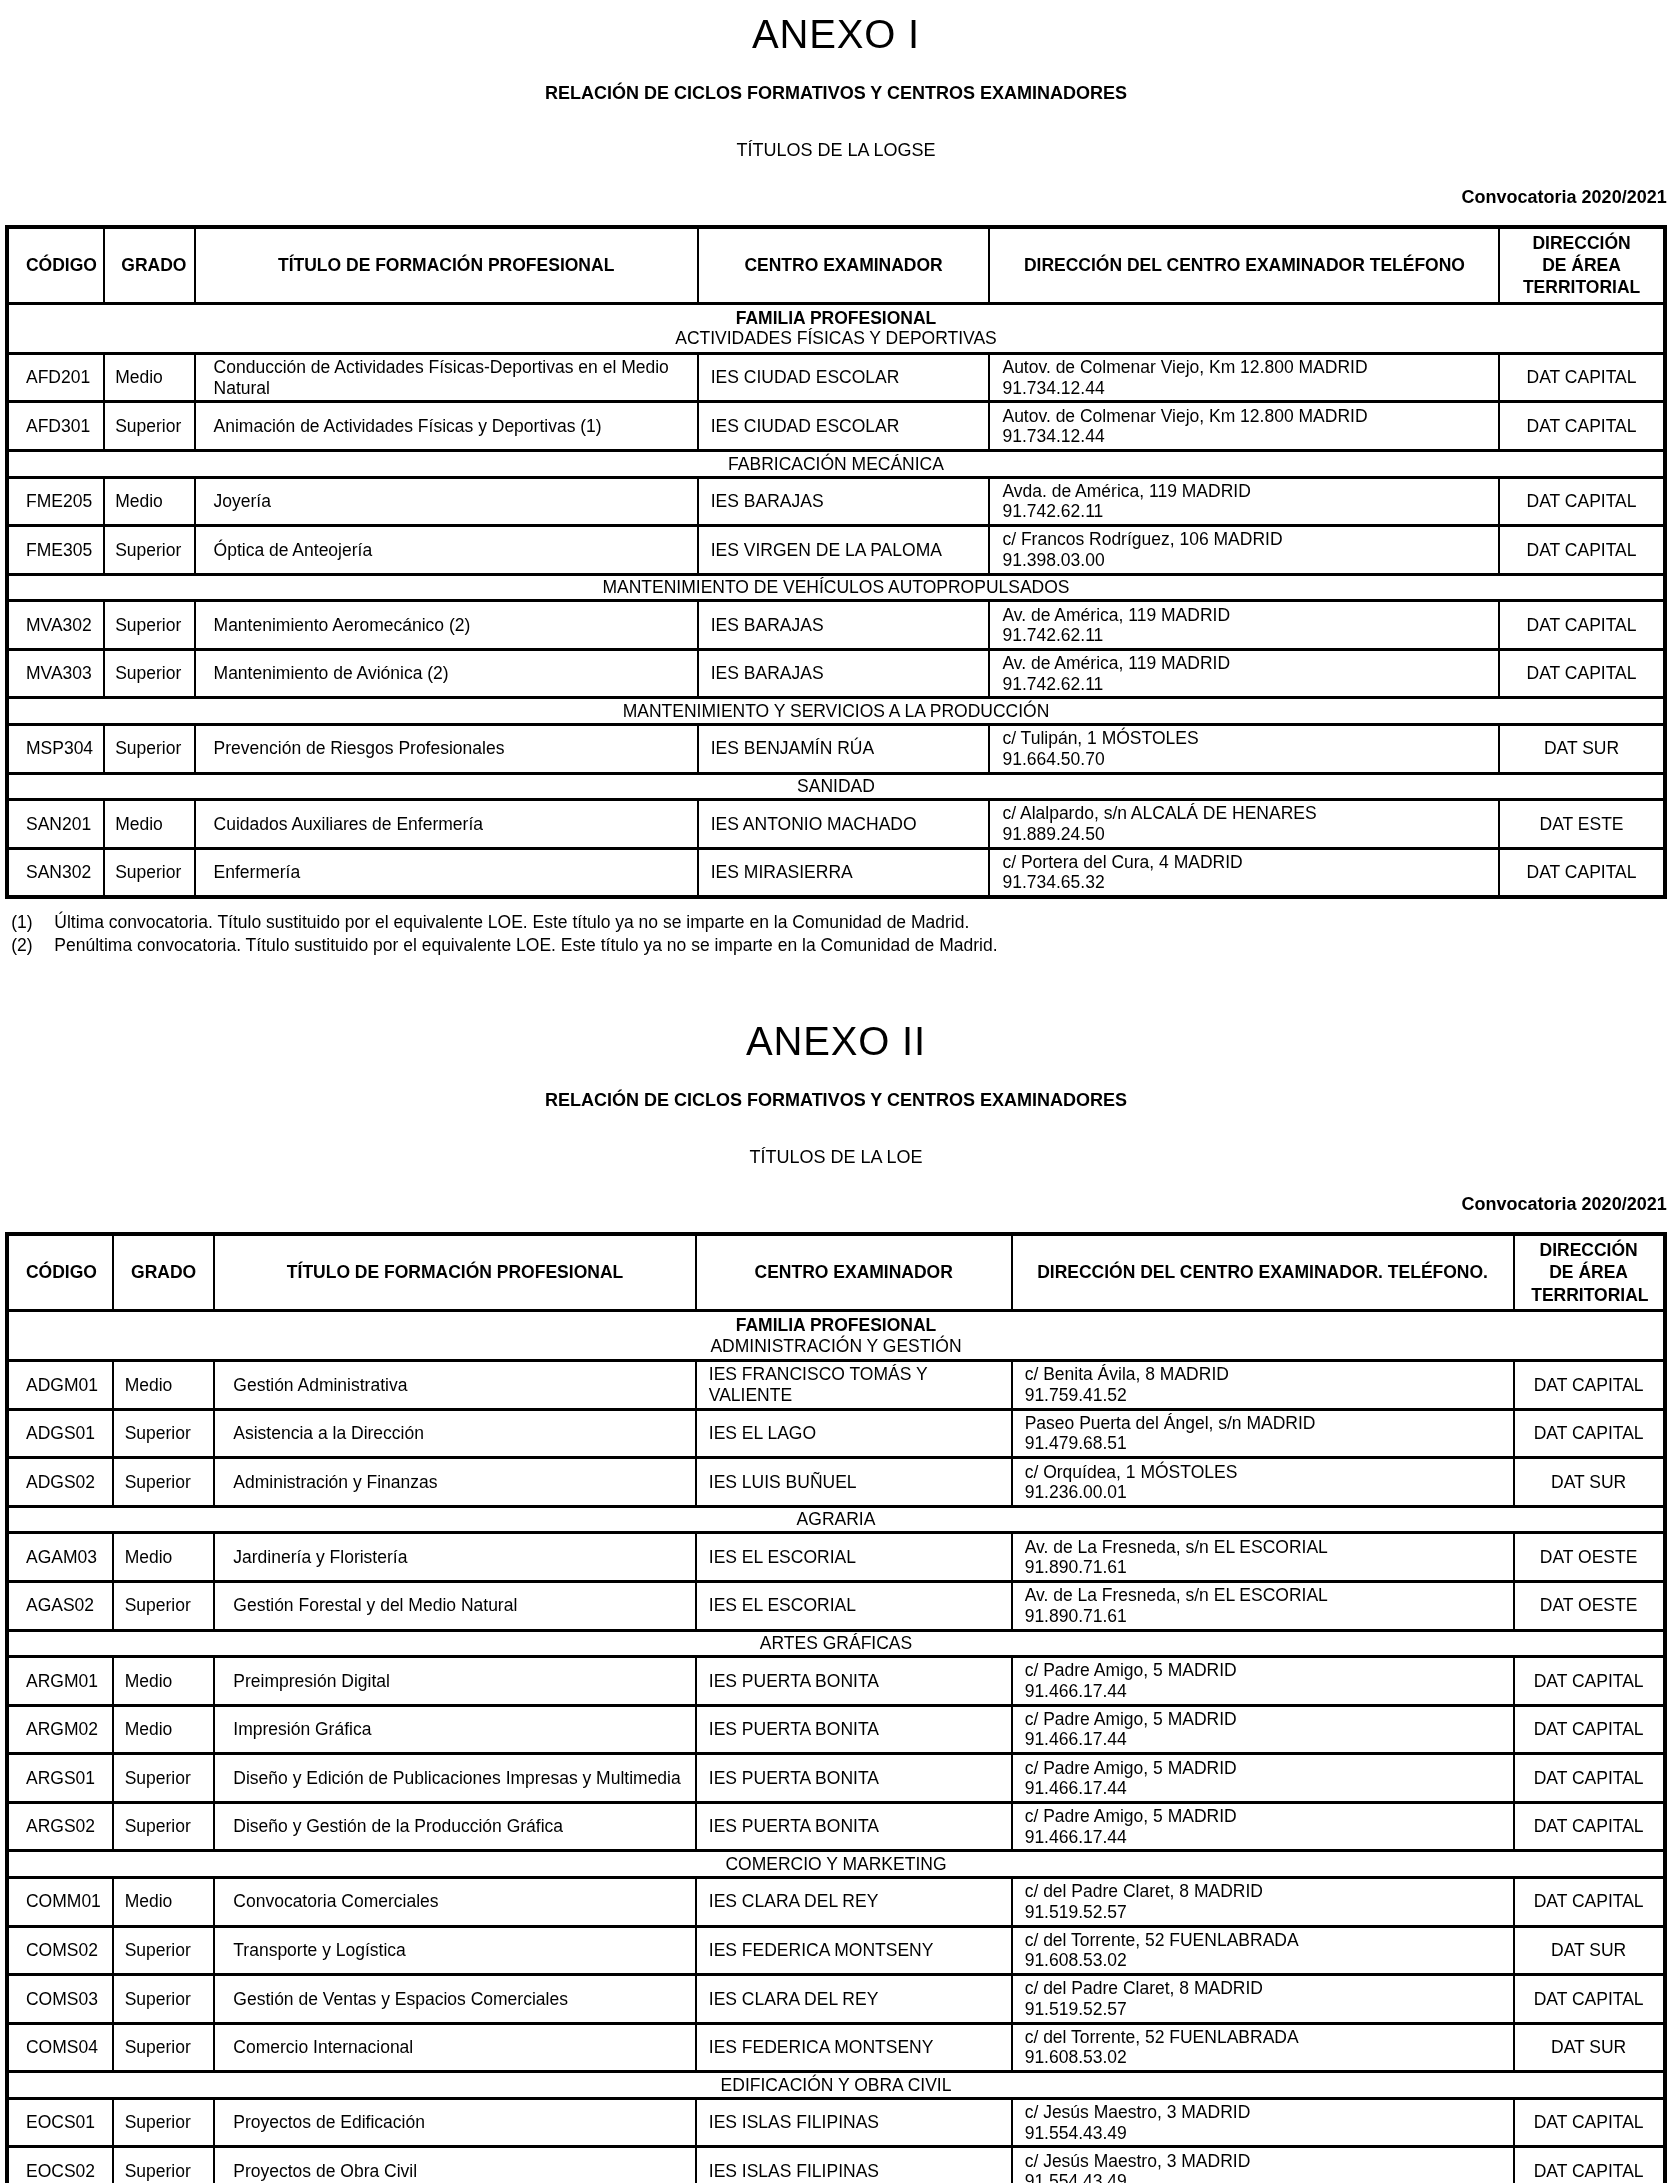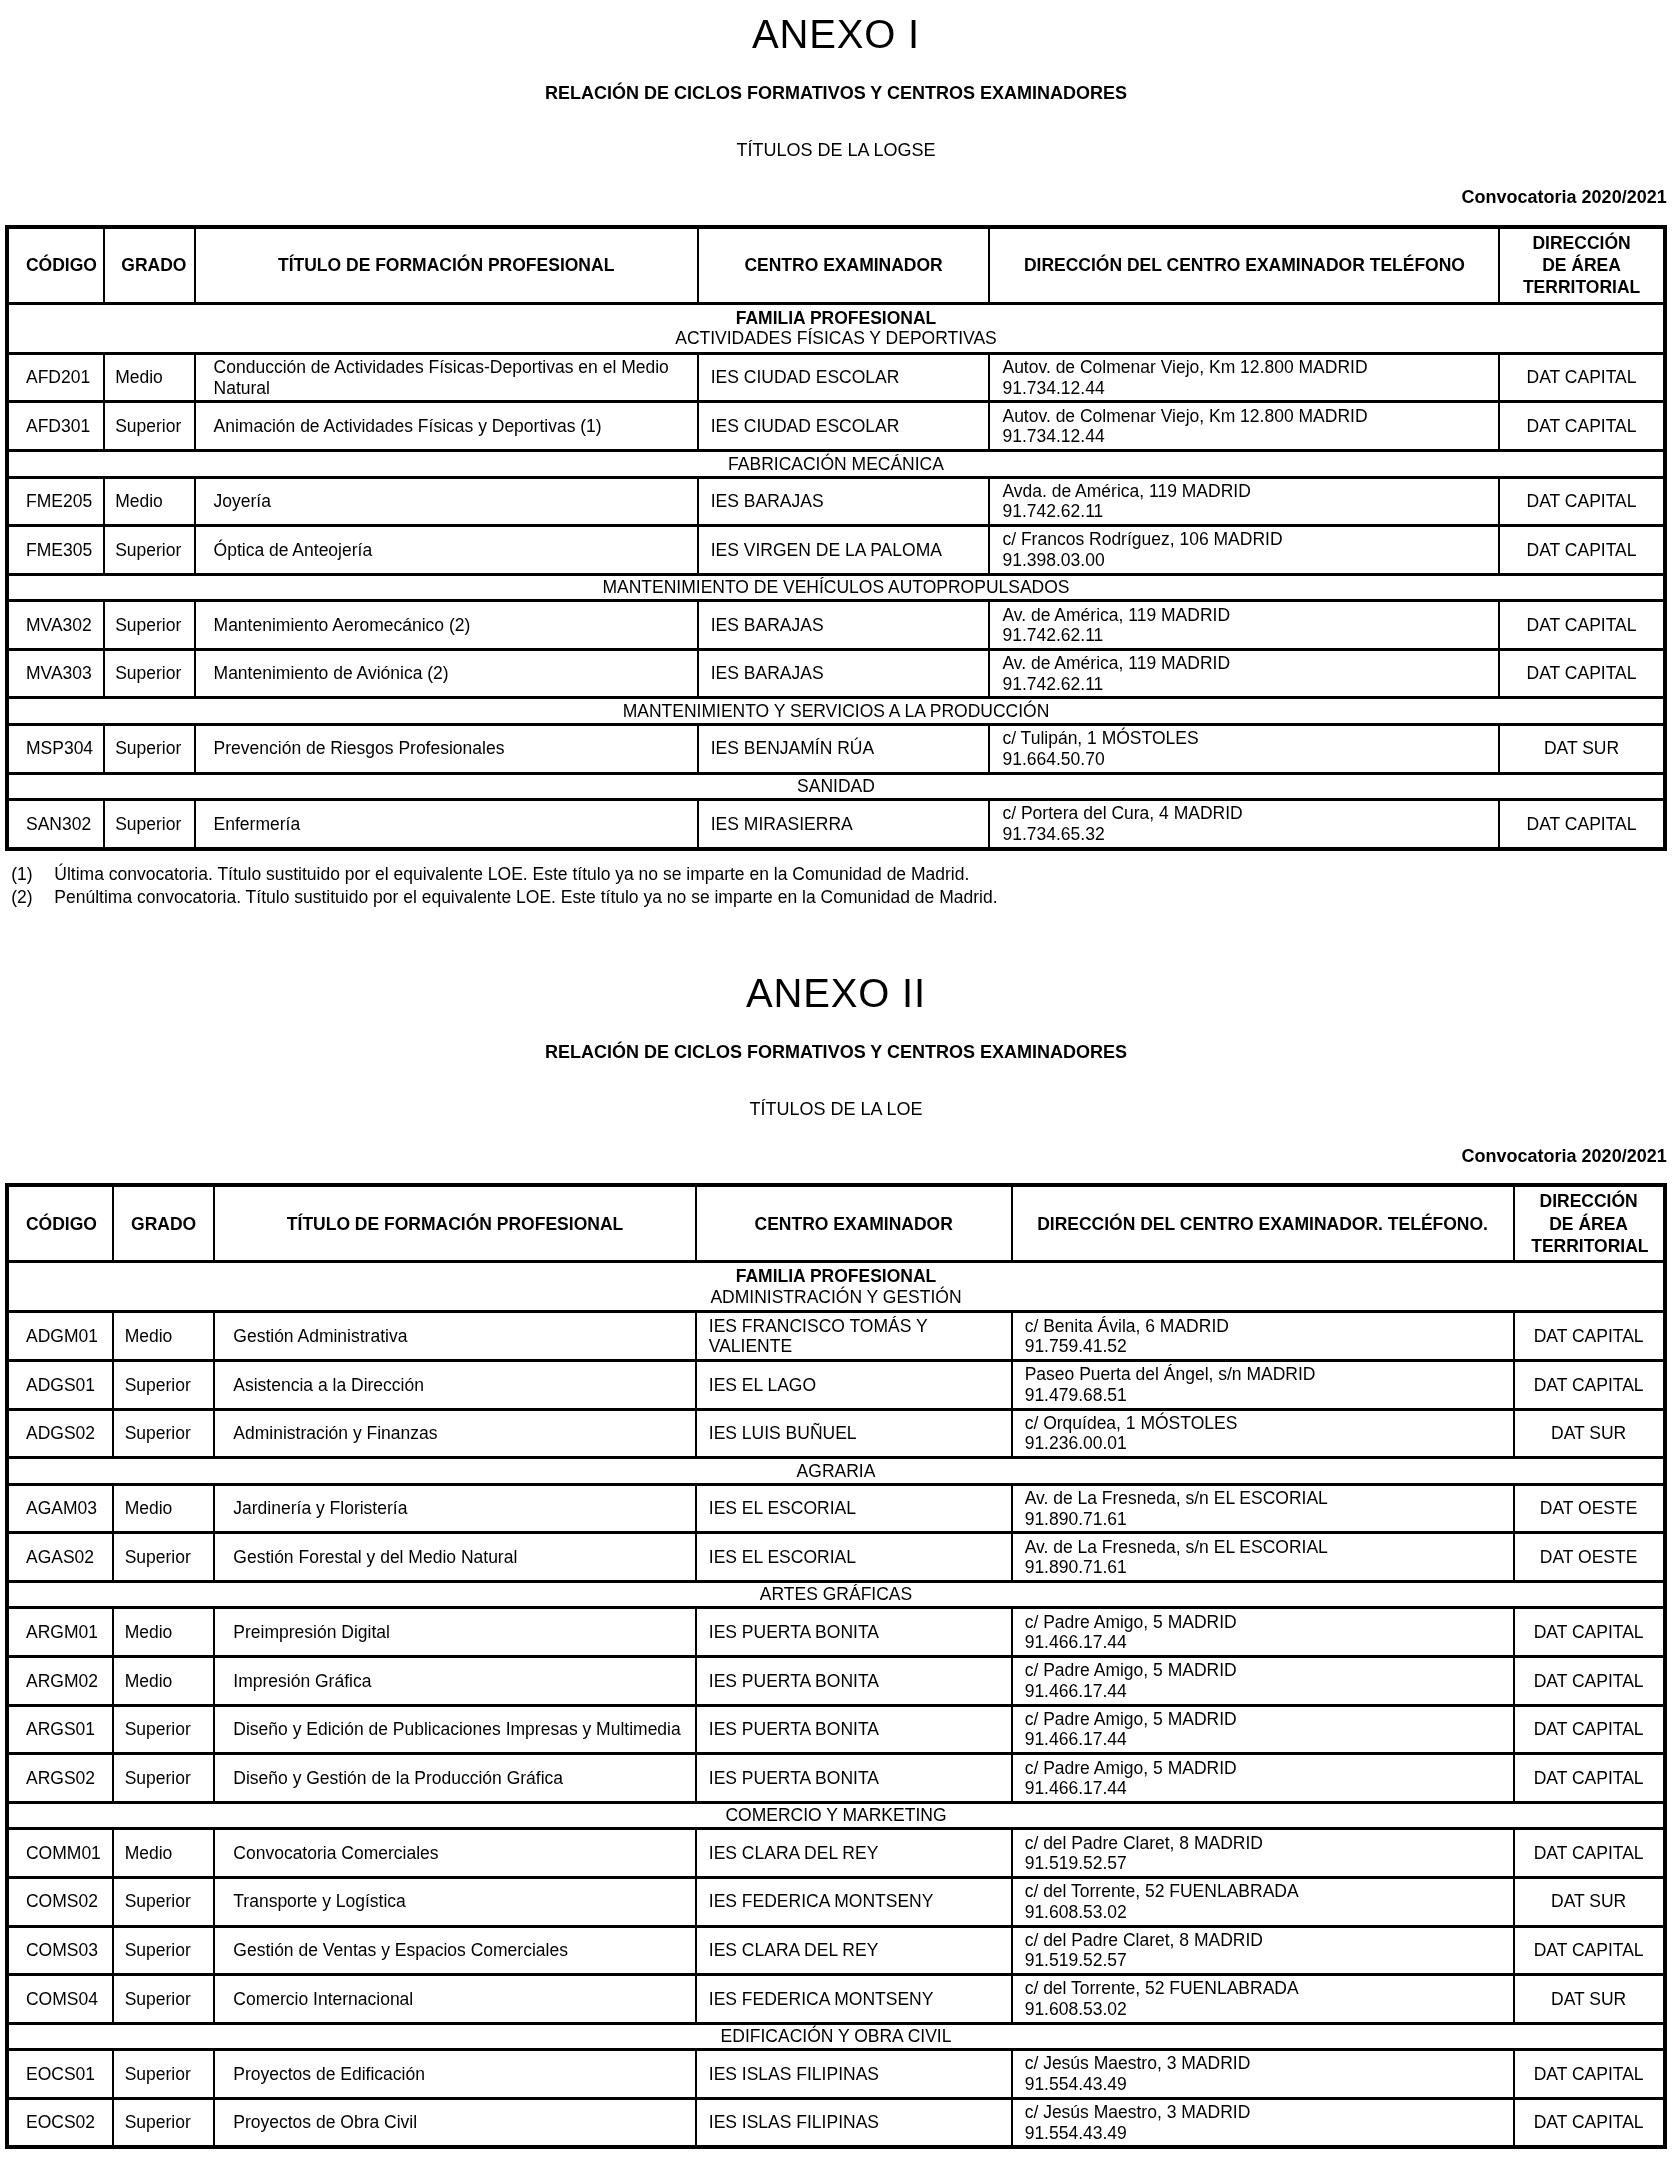--- a/index.html
+++ b/index.html
@@ -166,20 +166,31 @@
             <td class="cell-direccion">
               <div>c/ Tulipán, 1 MÓSTOLES</div>
               <div>91.664.50.70</div>
             </td>
             <td class="cell-dat">DAT SUR</td>
           </tr>
           <tr>
             <td class="section-cell" colspan="6">SANIDAD</td>
           </tr>
           <tr>
+            <td class="cell-codigo">SAN201</td>
+            <td class="cell-grado">Medio</td>
+            <td class="cell-titulo">Cuidados Auxiliares de Enfermería</td>
+            <td class="cell-centro">IES ANTONIO MACHADO</td>
+            <td class="cell-direccion">
+              <div>c/ Alalpardo, s/n ALCALÁ DE HENARES</div>
+              <div>91.889.24.50</div>
+            </td>
+            <td class="cell-dat">DAT ESTE</td>
+          </tr>
+          <tr>
             <td class="cell-codigo">SAN302</td>
             <td class="cell-grado">Superior</td>
             <td class="cell-titulo">Enfermería</td>
             <td class="cell-centro">IES MIRASIERRA</td>
             <td class="cell-direccion">
               <div>c/ Portera del Cura, 4 MADRID</div>
               <div>91.734.65.32</div>
             </td>
             <td class="cell-dat">DAT CAPITAL</td>
           </tr>
@@ -229,21 +240,21 @@
               <div class="bold">FAMILIA PROFESIONAL</div>
               <div>ADMINISTRACIÓN Y GESTIÓN</div>
             </td>
           </tr>
           <tr>
             <td class="cell-codigo">ADGM01</td>
             <td class="cell-grado">Medio</td>
             <td class="cell-titulo">Gestión Administrativa</td>
             <td class="cell-centro">IES FRANCISCO TOMÁS Y VALIENTE</td>
             <td class="cell-direccion">
-              <div>c/ Benita Ávila, 6 MADRID</div>
+              <div>c/ Benita Ávila, 8 MADRID</div>
               <div>91.759.41.52</div>
             </td>
             <td class="cell-dat">DAT CAPITAL</td>
           </tr>
           <tr>
             <td class="cell-codigo">ADGS01</td>
             <td class="cell-grado">Superior</td>
             <td class="cell-titulo">Asistencia a la Dirección</td>
             <td class="cell-centro">IES EL LAGO</td>
             <td class="cell-direccion">

